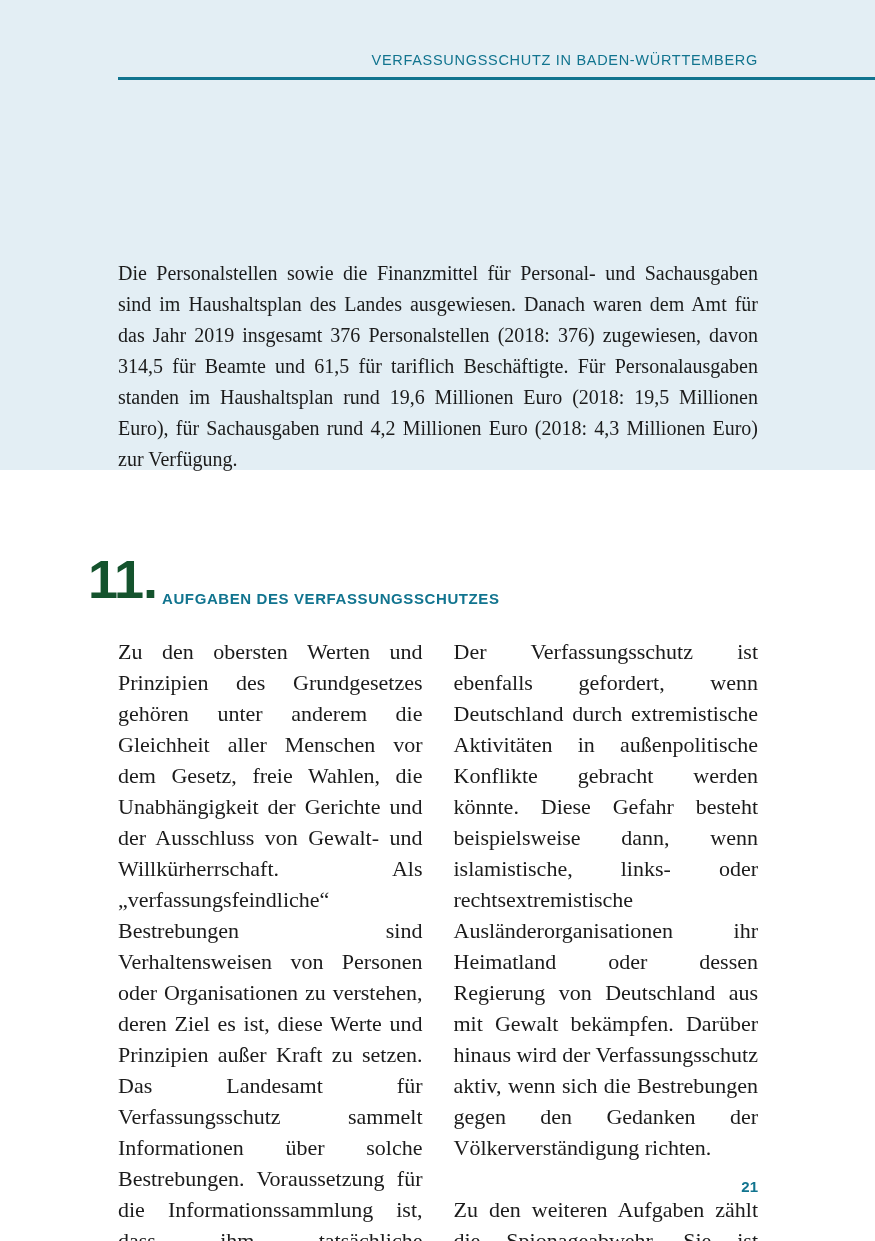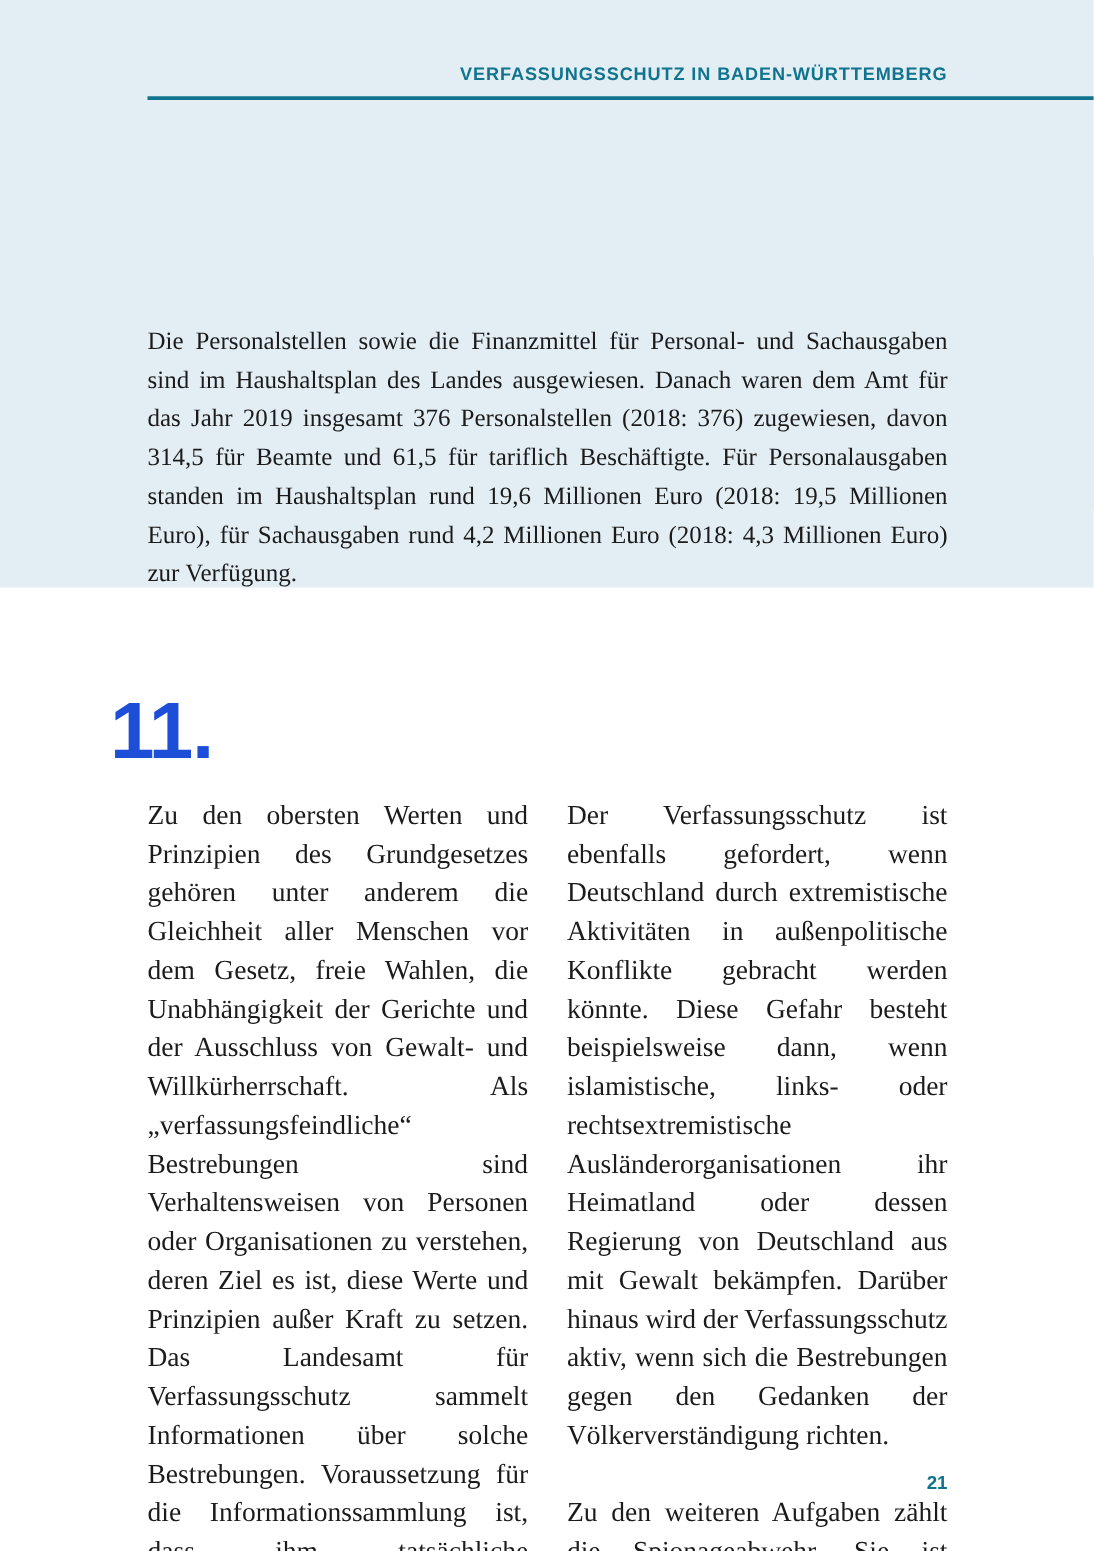--- a/index.html
+++ b/index.html
@@ -34,21 +34,21 @@
   
   .header {
     position: absolute;
     left: 118px;
     top: 52px;
     width: 640px;
     text-align: right;
   }
   .header-title {
     font-family: "Liberation Sans", sans-serif;
-    font-weight: bold;
+    font-weight: normal;
     font-size: 14.5px;
     letter-spacing: 0.7px;
     color: #11748f;
     text-transform: uppercase;
     line-height: 1.2;
   }
   .header-rule {
     position: absolute;
     left: 118px;
     top: 77px;
@@ -77,22 +77,22 @@
     top: 560px;
     width: 700px;
     height: 60px;
   }
   .section-number {
     position: absolute;
     left: 0;
     top: -8px;
     font-family: "Liberation Sans", sans-serif;
     font-weight: bold;
-    font-size: 64px;
-    color: #1d4ed8;
+    font-size: 54px;
+    color: #14532d;
     letter-spacing: -1px;
     line-height: 1;
   }
   .section-title {
     position: absolute;
     left: 74px;
     top: 30px;
     font-family: "Liberation Sans", sans-serif;
     font-weight: bold;
     font-size: 15px;
@@ -148,20 +148,21 @@
 
   <div class="header">
     <div class="header-title">VERFASSUNGSSCHUTZ IN BADEN-WÜRTTEMBERG</div>
   </div>
   <div class="header-rule"></div>
 
   <div class="intro">Die Personalstellen sowie die Finanzmittel für Personal- und Sachausgaben sind im Haushaltsplan des Landes ausgewiesen. Danach waren dem Amt für das Jahr 2019 insgesamt 376 Personalstellen (2018: 376) zugewiesen, davon 314,5 für Beamte und 61,5 für tariflich Beschäftigte. Für Personalausgaben standen im Haushaltsplan rund 19,6 Millionen Euro (2018: 19,5 Millionen Euro), für Sachausgaben rund 4,2 Millionen Euro (2018: 4,3 Millionen Euro) zur Verfügung.</div>
 
   <div class="section-head">
     <div class="section-number">11.</div>
+    <div class="section-title">AUFGABEN DES VERFASSUNGSSCHUTZES</div>
   </div>
 
   <div class="columns">
     <div class="col">
       <p>Zu den obersten Werten und Prinzipien des Grundgesetzes gehören unter anderem die Gleichheit aller Menschen vor dem Gesetz, freie Wahlen, die Unabhängigkeit der Gerichte und der Ausschluss von Gewalt- und Willkürherrschaft. Als „verfassungsfeindliche“ Bestrebungen sind Verhaltensweisen von Personen oder Organisationen zu verstehen, deren Ziel es ist, diese Werte und Prinzipien außer Kraft zu setzen. Das Landesamt für Verfassungsschutz sammelt Informationen über solche Bestrebungen. Voraussetzung für die Informationssammlung ist, dass ihm tatsächliche Anhaltspunkte dafür vorliegen, dass diese Bestrebungen die freiheitliche demokratische Grundordnung, den Bestand oder die Sicherheit der Bundesrepublik</p>
     </div>
     <div class="col">
       <p>Der Verfassungsschutz ist ebenfalls gefordert, wenn Deutschland durch extremistische Aktivitäten in außenpolitische Konflikte gebracht werden könnte. Diese Gefahr besteht beispielsweise dann, wenn islamistische, links- oder rechtsextremistische Ausländerorganisationen ihr Heimatland oder dessen Regierung von Deutschland aus mit Gewalt bekämpfen. Darüber hinaus wird der Verfassungsschutz aktiv, wenn sich die Bestrebungen gegen den Gedanken der Völkerverständigung richten.</p>
       <p>Zu den weiteren Aufgaben zählt die Spionageabwehr. Sie ist darauf gerichtet,</p>
     </div>

